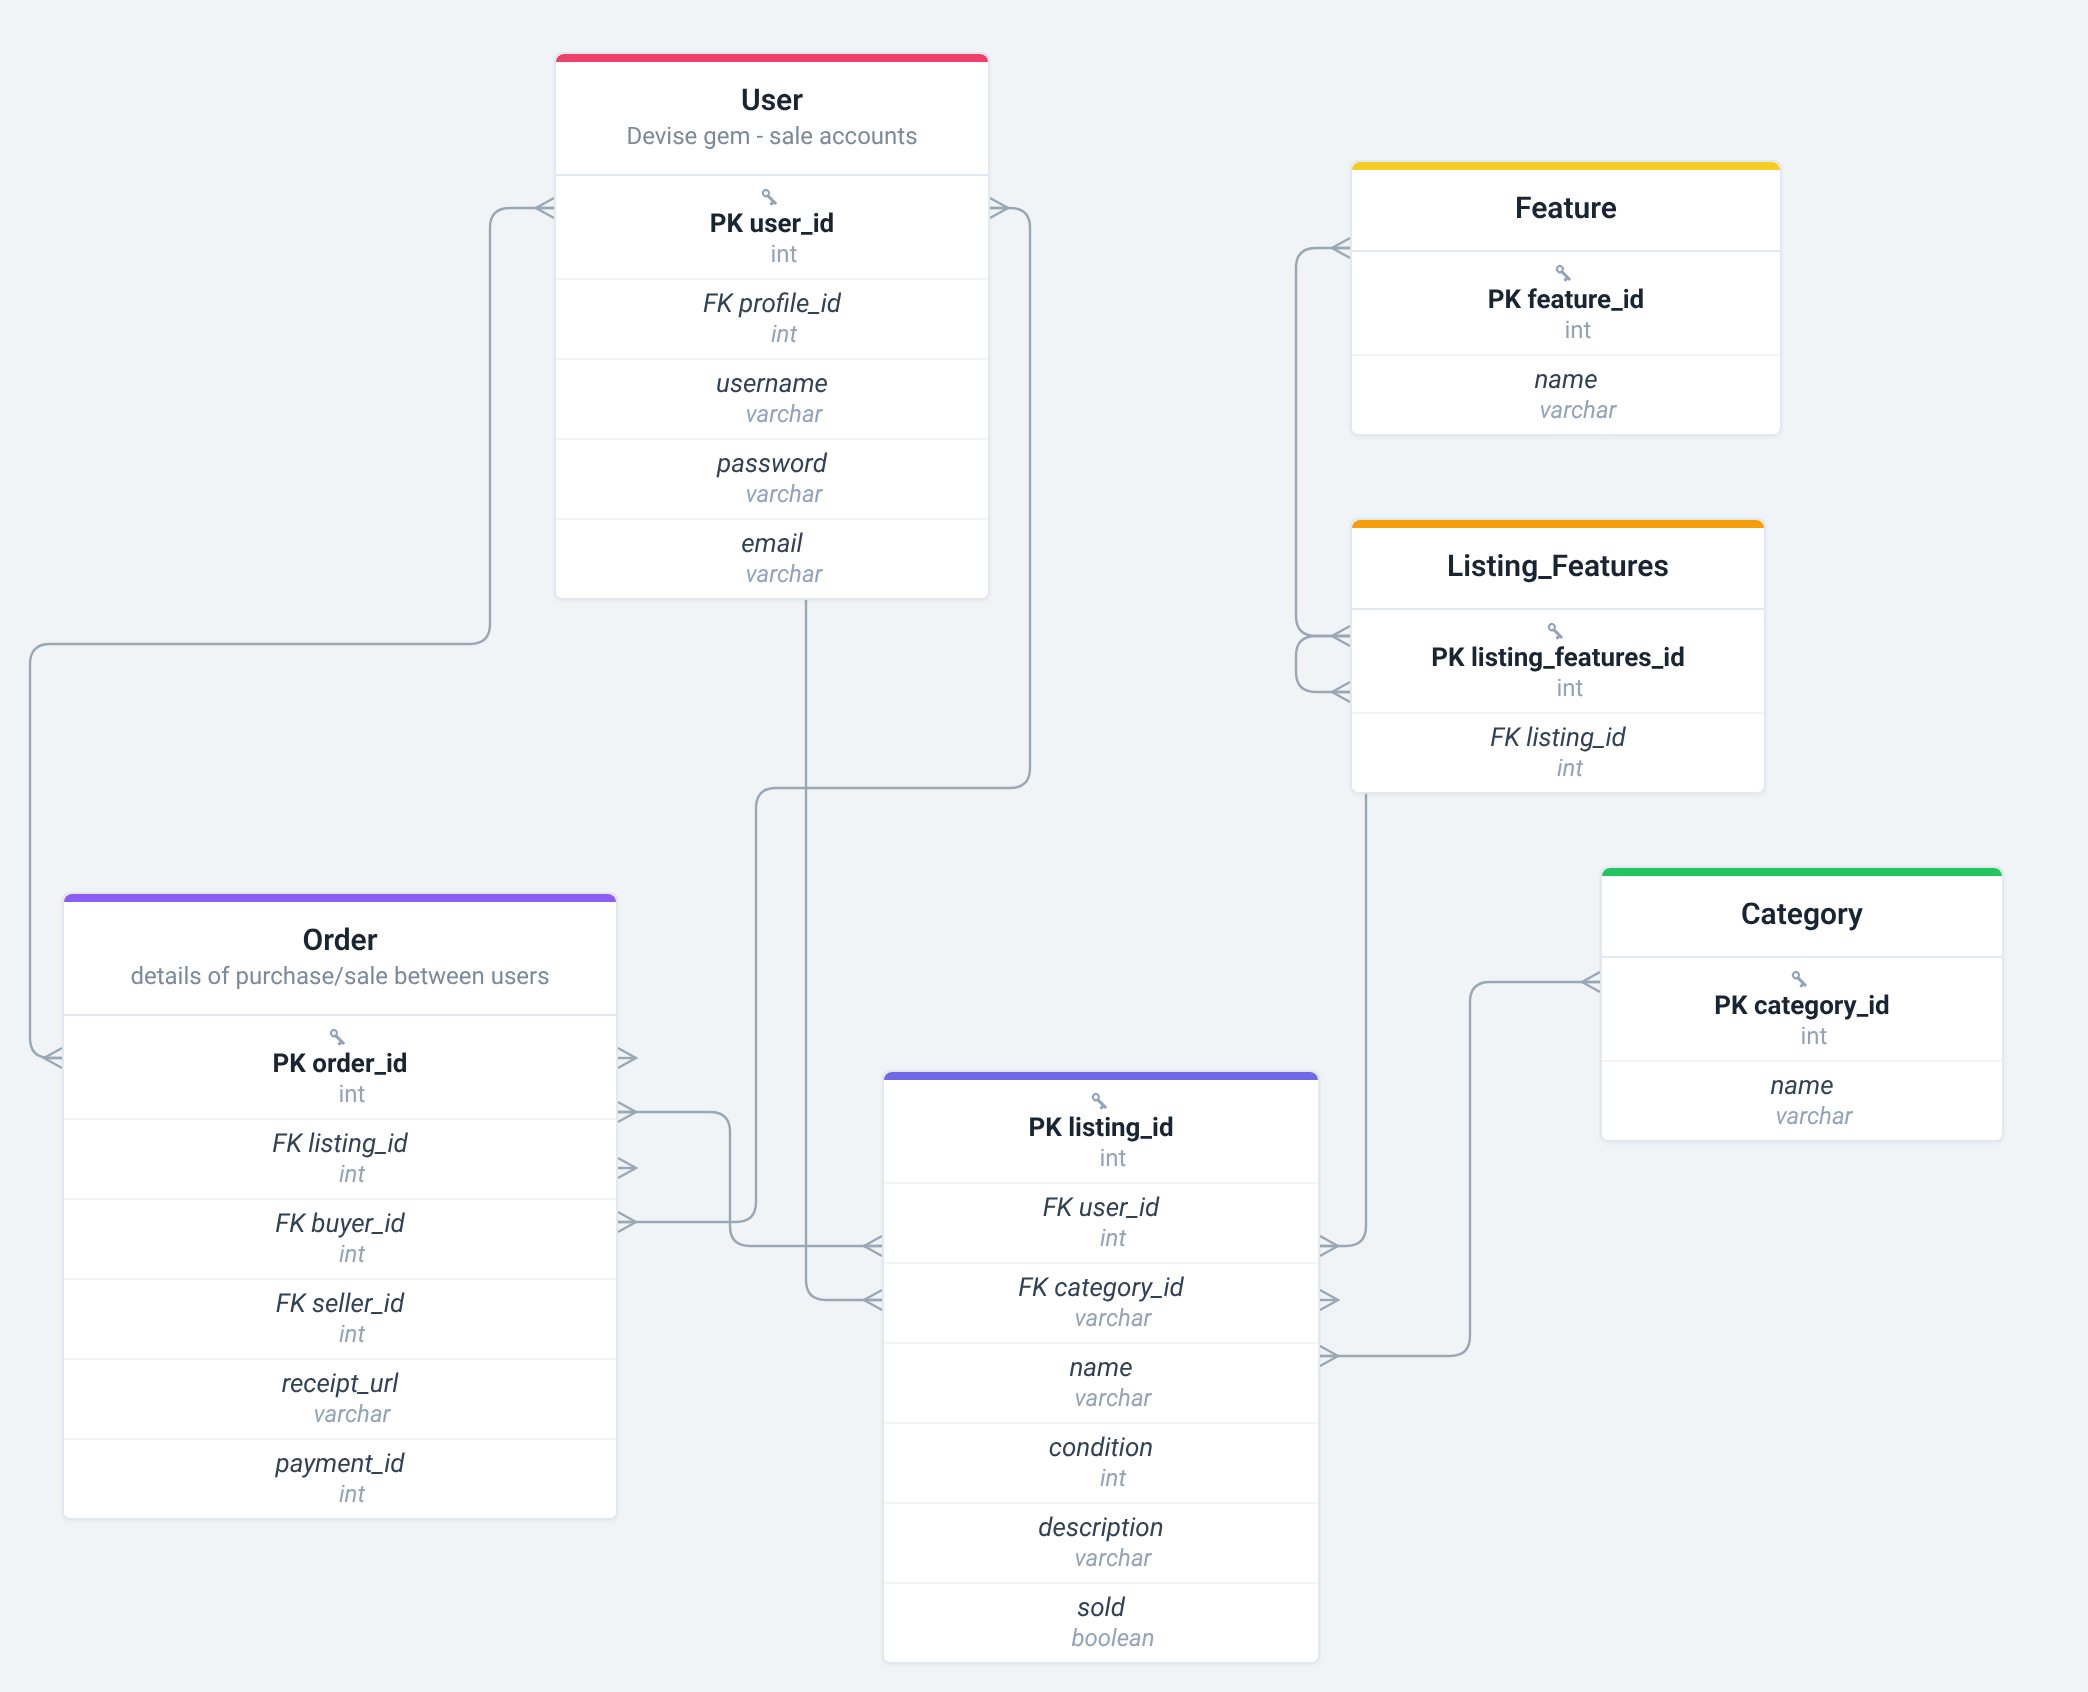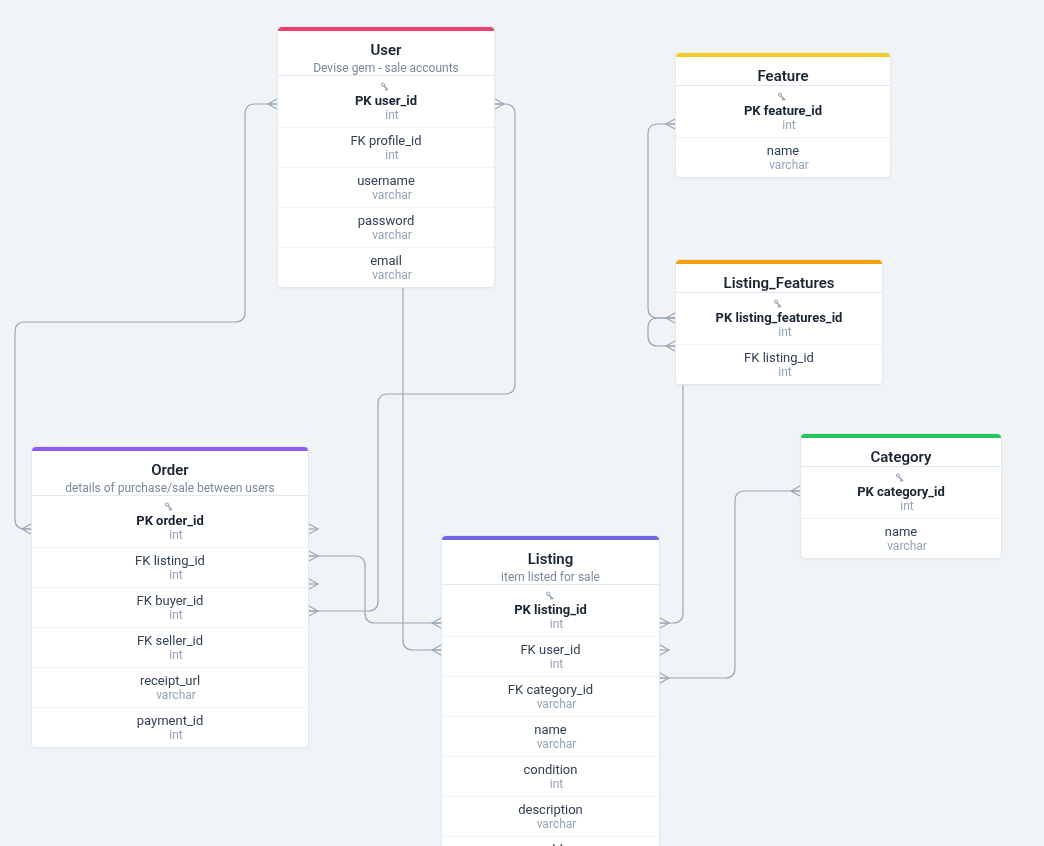--- a/index.html
+++ b/index.html
@@ -32,21 +32,21 @@
     border: 1px solid #e2e8f0;
     border-radius: 4px;
     box-shadow: 0 1px 2px rgba(0,0,0,0.04);
   }
   .entity .colorbar {
     height: 4px;
     border-top-left-radius: 4px;
     border-top-right-radius: 4px;
   }
   .entity .header {
-    padding: 10px 14px 0;
+    padding: 10px 14px 12px;
     border-bottom: 1px solid #e2e8f0;
     text-align: center;
   }
   .entity .title {
     font-size: 15px;
     font-weight: 600;
     color: #1a2533;
   }
   .entity .subtitle {
     font-size: 12px;
@@ -59,20 +59,21 @@
   .entity .row {
     display: flex;
     align-items: center;
     padding: 5px 14px;
     font-size: 13px;
     min-height: 27px;
     flex-direction: column;
   }
   .entity .row + .row {
     border-top: 1px solid #f1f4f7;
+    font-style: italic;
   }
   .entity .row.pkrow .name {
     font-weight: 700;
     color: #1a2533;
   }
   .entity .key-slot {
     width: 16px;
     display: inline-flex;
     justify-content: center;
     align-items: center;
@@ -204,21 +205,21 @@
           <span class="name">password</span>
           <span class="type">varchar</span>
         </div>
         <div class="row">
           <span class="key-slot key-icon"></span>
           <span class="name">email</span>
           <span class="type">varchar</span>
         </div>
       </div>
     </div>
-    <div class="entity" style="left: 675px; top: 52px; width: 216px;">
+    <div class="entity" style="left: 675px; top: 80px; width: 216px;">
       <div class="colorbar" style="background: rgb(245, 204, 35);"></div>
       <div class="header">
         <div class="title">Feature</div>
       </div>
       <div class="rows">
         <div class="row pkrow">
           <span class="key-slot key-icon">
             <svg viewBox="0 0 24 24">
               <path fill="#94a3b8" d="M7 14a4 4 0 1 1 3.87-5h11.13v3h-2v3h-3v-3h-6.13A4 4 0 0 1 7 14zm0-2a2 2 0 1 0 0-4 2 2 0 0 0 0 4z" transform="rotate(45 12 12)"></path>
             </svg>
@@ -315,24 +316,20 @@
         </div>
         <div class="row">
           <span class="key-slot key-icon"></span>
           <span class="name">payment_id</span>
           <span class="type">int</span>
         </div>
       </div>
     </div>
     <div class="entity" style="left: 441px; top: 535px; width: 219px;">
       <div class="colorbar" style="background: rgb(112, 105, 230);"></div>
-      <div class="header">
-        <div class="title">Listing</div>
-        <div class="subtitle">item listed for sale</div>
-      </div>
       <div class="rows">
         <div class="row pkrow">
           <span class="key-slot key-icon">
             <svg viewBox="0 0 24 24">
               <path fill="#94a3b8" d="M7 14a4 4 0 1 1 3.87-5h11.13v3h-2v3h-3v-3h-6.13A4 4 0 0 1 7 14zm0-2a2 2 0 1 0 0-4 2 2 0 0 0 0 4z" transform="rotate(45 12 12)"></path>
             </svg>
           </span>
           <span class="name">PK listing_id</span>
           <span class="type">int</span>
         </div>

